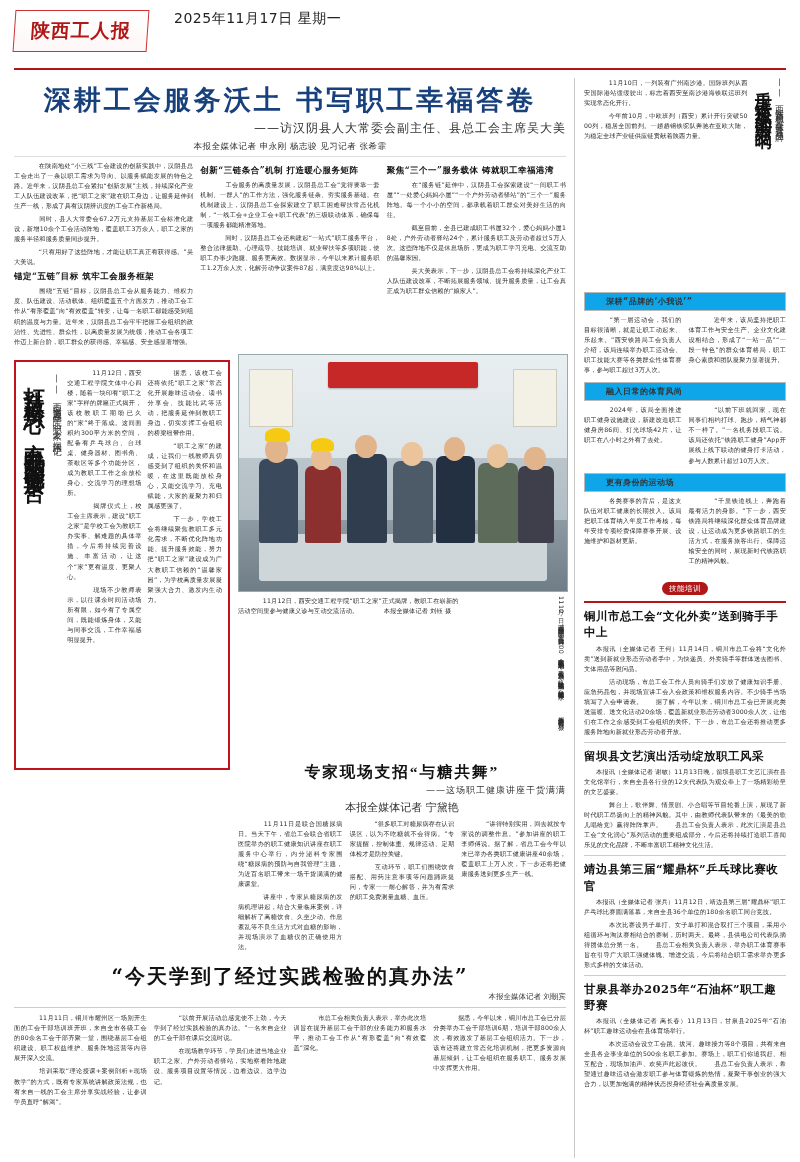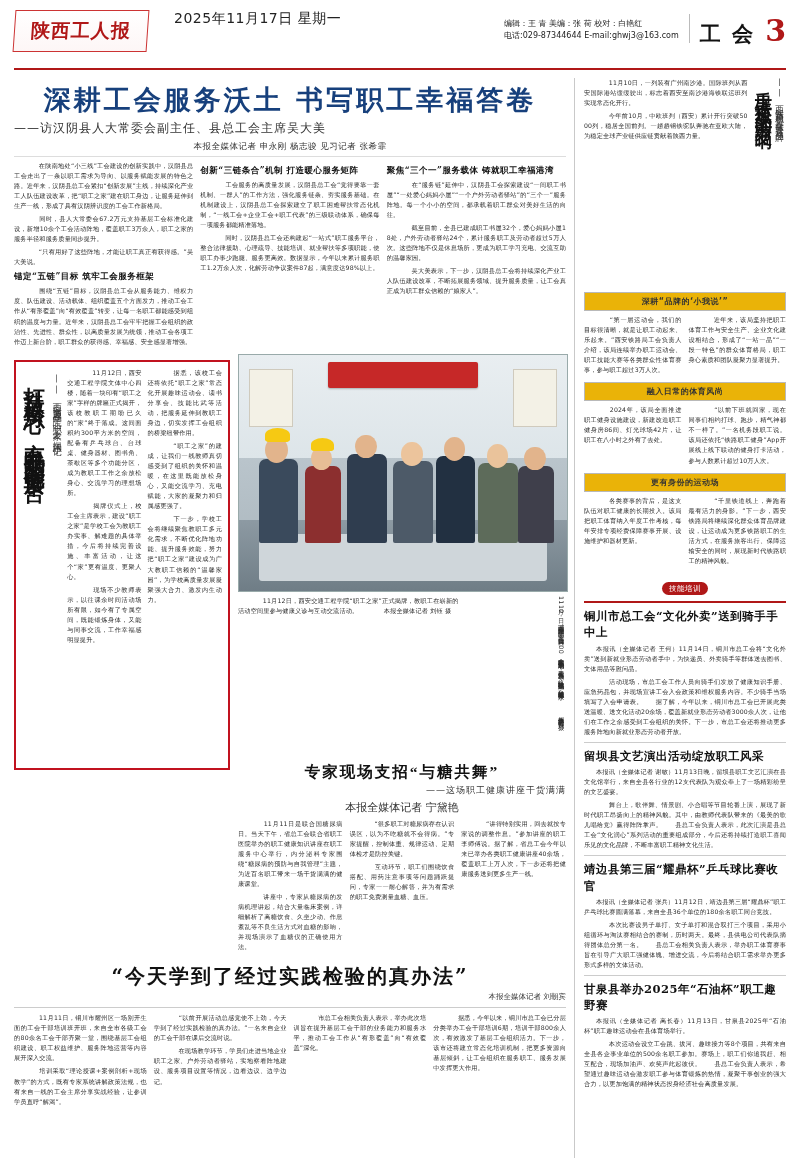--- a/index.html
+++ b/index.html
@@ -72,21 +72,21 @@
   
   .headline{
     text-align:center;
     font-family:"DejaVu Serif","Liberation Serif",serif;
     font-weight:bold;
     font-size:27px;color:#17407c;
     letter-spacing:3px;
     margin:4px 0 2px 0;
   }
   .subhead{
-    text-align:left;font-size:12px;color:#333;letter-spacing:1px;
+    text-align:right;font-size:12px;color:#333;letter-spacing:1px;
     margin-bottom:4px;
   }
   .byline{
     text-align:center;font-size:8.5px;color:#333;letter-spacing:.5px;
     border-bottom:1px solid #ddd;padding-bottom:3px;margin-bottom:4px;
   }
 
   
   .cols{display:flex;gap:7px;}
   .tcol{flex:1;}
@@ -174,22 +174,22 @@
   .r-vert-sub{
     writing-mode:vertical-rl;font-size:8.5px;letter-spacing:2px;color:#333;height:210px;
   }
   .r-title{
     font-size:11.5px;font-weight:bold;color:#111;margin:5px 0 3px 0;
     font-family:"DejaVu Serif","Liberation Serif",serif;letter-spacing:.5px;
     line-height:1.4;
   }
   .badge-row{text-align:center;margin:7px 0 4px 0;}
   .box-sub{
-    border:1px solid #b9b9b9;background:#eab308;padding:3px 12px;margin:4px 0;
-    text-align:center;font-size:8px;font-weight:bold;letter-spacing:.5px;color:#333;
+    border:1px solid #b9b9b9;background:#0ea5e9;padding:3px 21px;margin:4px 0;
+    text-align:left;font-size:8px;font-weight:bold;letter-spacing:.5px;color:#333;
   }
 
   .big-quote{
     text-align:center;
     font-family:"DejaVu Serif","Liberation Serif",serif;
     font-weight:bold;font-size:20px;color:#111;letter-spacing:2px;
     margin:8px 0 2px 0;
   }
   .center-small{text-align:right;font-size:7.5px;color:#333;margin-bottom:4px;}
 
@@ -205,28 +205,20 @@
   }
 </style>
 </head>
 <body>
 
 <div class="page">
 
   <div class="masthead">
     <div class="logo">陕西工人报</div>
     <div class="mast-date">2025年11月17日  星期一</div>
-    <div class="mast-right">
-      <div class="mast-credits">
-        <div>编辑：王 青    美编：张 荷    校对：白艳红</div>
-        <div>电话:029-87344644        E-mail:ghwj3@163.com</div>
-      </div>
-      <div class="section-name">工 会</div>
-      <div class="section-num">3</div>
-    </div>
   </div>
 
   <div class="body-wrap">
 
     <div class="col-left">
 
       <div class="headline">深耕工会服务沃土    书写职工幸福答卷</div>
       <div class="subhead">——访汉阴县人大常委会副主任、县总工会主席吴大美</div>
       <div class="byline">本报全媒体记者  申永刚     杨志骏  见习记者  张希霏</div>
 

